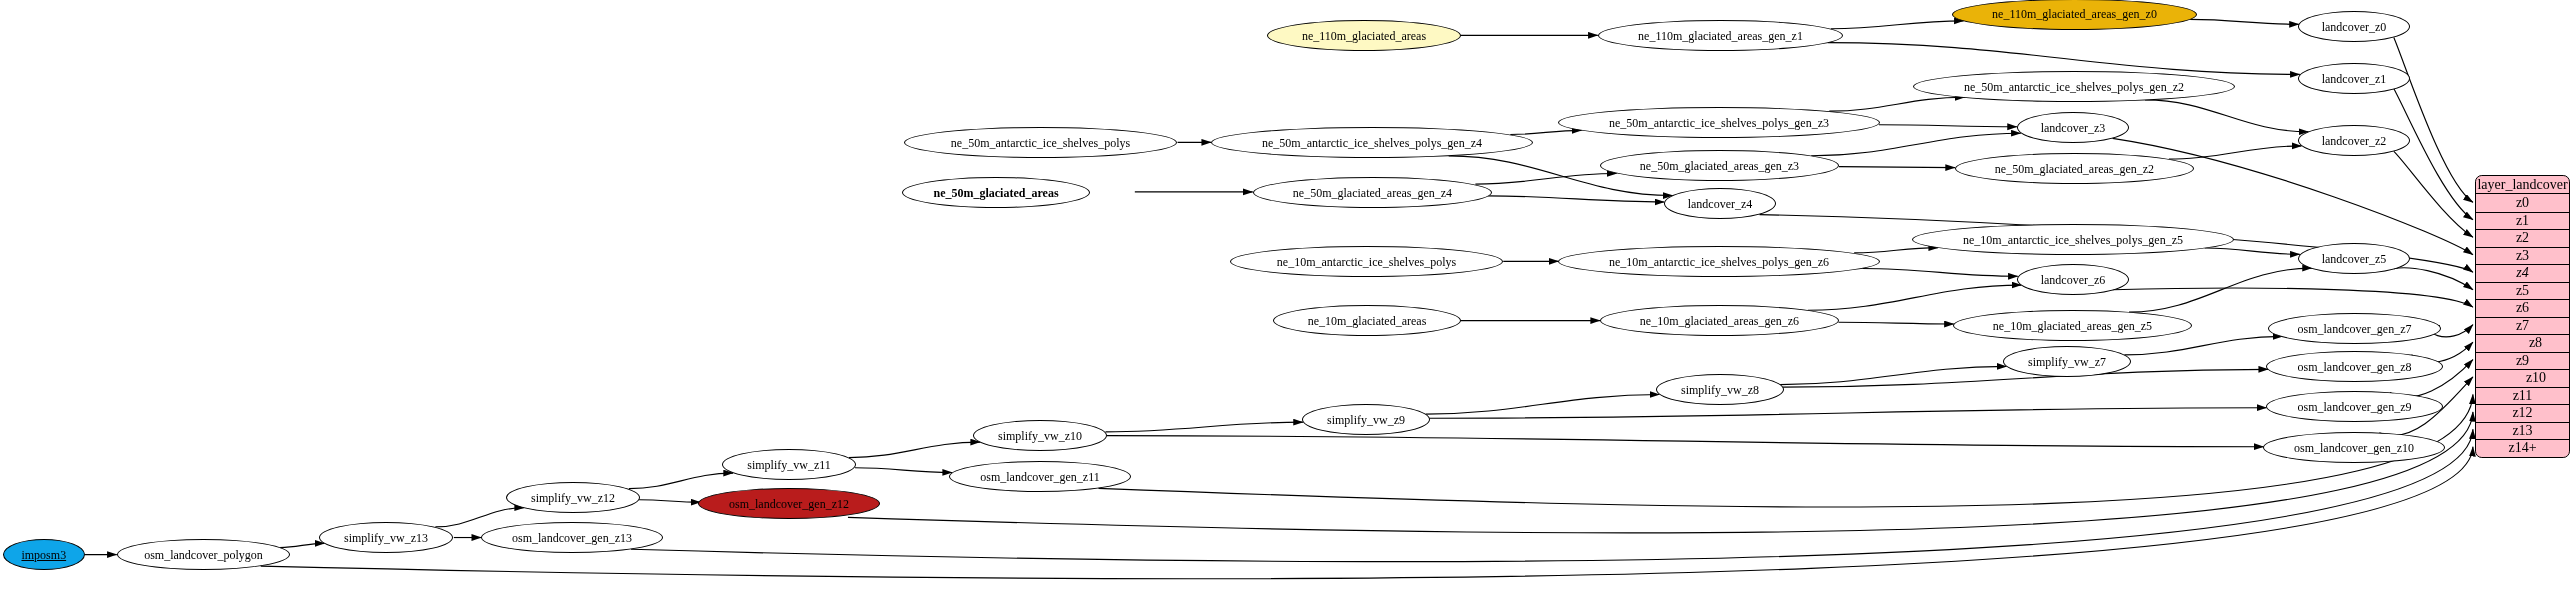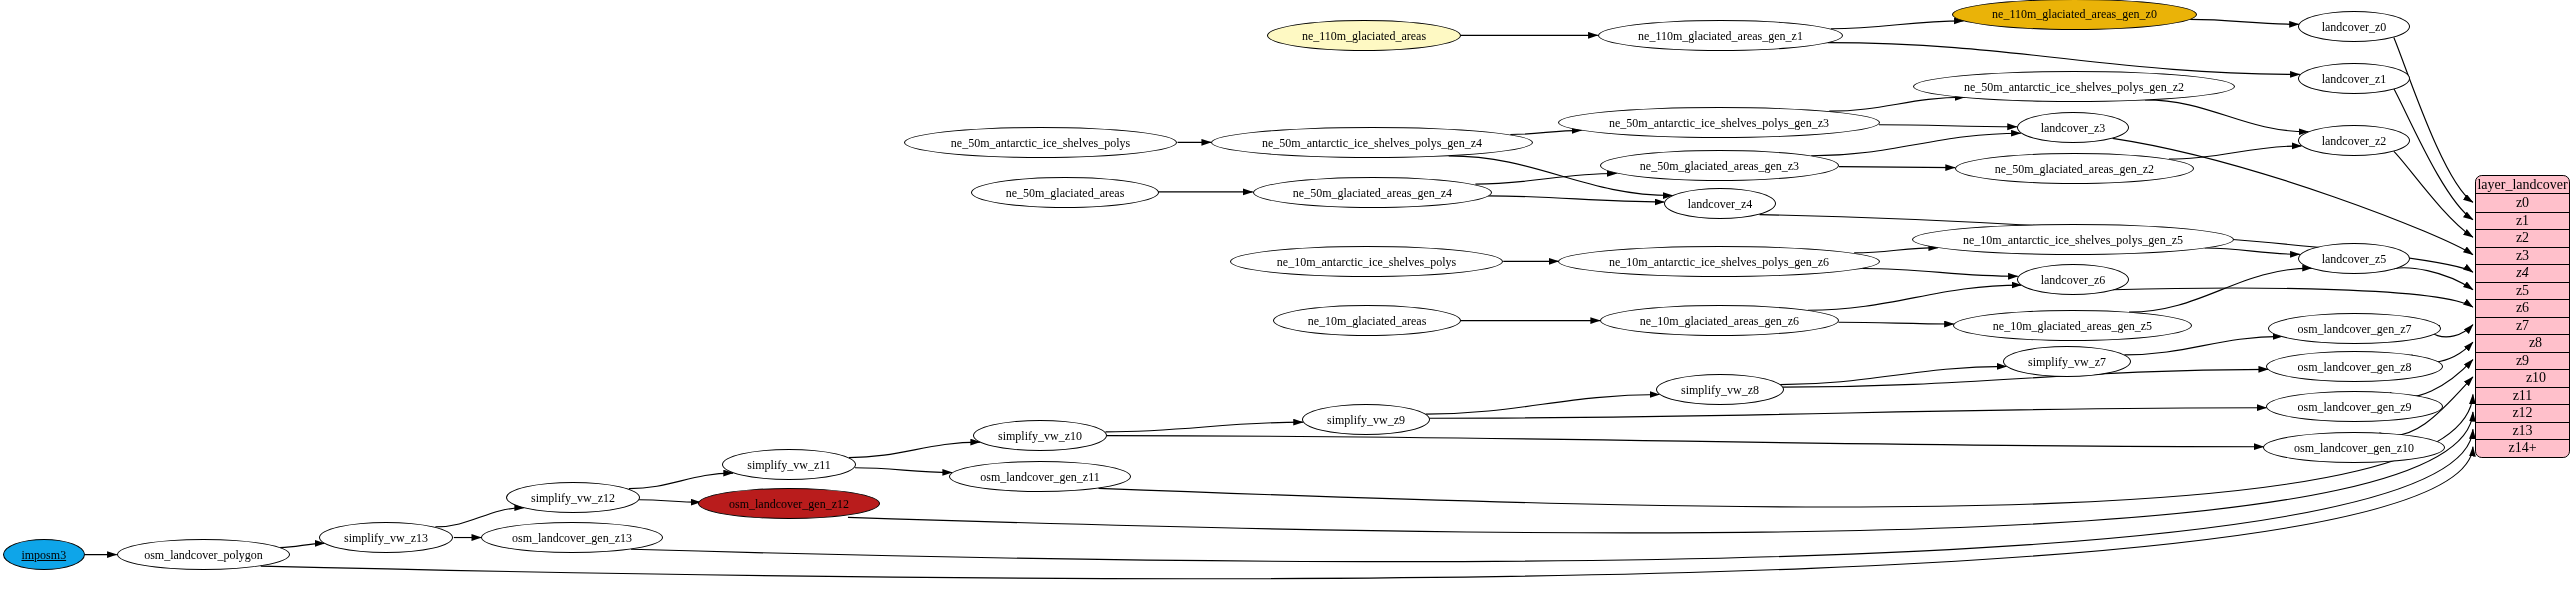--- a/index.html
+++ b/index.html
@@ -146,21 +146,21 @@
       <div class="node" style="left: 1598px; top: 20px; width: 245px; height: 31px; background: rgb(255, 255, 255); border-color: rgb(0, 0, 0);">ne_110m_glaciated_areas_gen_z1</div>
       <div class="node" style="left: 1952px; top: -1.1px; width: 245px; height: 31px; background: #eab308; border-color: rgb(0, 0, 0);">ne_110m_glaciated_areas_gen_z0</div>
       <div class="node" style="left: 2298px; top: 11.4px; width: 112px; height: 31px; background: rgb(255, 255, 255); border-color: rgb(0, 0, 0);">landcover_z0</div>
       <div class="node" style="left: 2298px; top: 63px; width: 112px; height: 31px; background: rgb(255, 255, 255); border-color: rgb(0, 0, 0);">landcover_z1</div>
       <div class="node" style="left: 904px; top: 127px; width: 273px; height: 31px; background: rgb(255, 255, 255); border-color: rgb(0, 0, 0);">ne_50m_antarctic_ice_shelves_polys</div>
       <div class="node" style="left: 1211px; top: 127px; width: 322px; height: 31px; background: rgb(255, 255, 255); border-color: rgb(0, 0, 0);">ne_50m_antarctic_ice_shelves_polys_gen_z4</div>
       <div class="node" style="left: 1558px; top: 107px; width: 322px; height: 31px; background: rgb(255, 255, 255); border-color: rgb(0, 0, 0);">ne_50m_antarctic_ice_shelves_polys_gen_z3</div>
       <div class="node" style="left: 1913px; top: 71px; width: 322px; height: 31px; background: rgb(255, 255, 255); border-color: rgb(0, 0, 0);">ne_50m_antarctic_ice_shelves_polys_gen_z2</div>
       <div class="node" style="left: 2017px; top: 112px; width: 112px; height: 31px; background: rgb(255, 255, 255); border-color: rgb(0, 0, 0);">landcover_z3</div>
       <div class="node" style="left: 2298px; top: 125px; width: 112px; height: 31px; background: rgb(255, 255, 255); border-color: rgb(0, 0, 0);">landcover_z2</div>
-      <div class="node" style="left: 971px; top: 177px; width: 188px; height: 31px; background: rgb(255, 255, 255); border-color: rgb(0, 0, 0);">ne_50m_glaciated_areas</div>
+      <div class="node" style="left: 902px; top: 177px; width: 188px; height: 31px; background: rgb(255, 255, 255); border-color: rgb(0, 0, 0); font-weight: bold;">ne_50m_glaciated_areas</div>
       <div class="node" style="left: 1253px; top: 177px; width: 239px; height: 31px; background: rgb(255, 255, 255); border-color: rgb(0, 0, 0);">ne_50m_glaciated_areas_gen_z4</div>
       <div class="node" style="left: 1600px; top: 150px; width: 239px; height: 31px; background: rgb(255, 255, 255); border-color: rgb(0, 0, 0);">ne_50m_glaciated_areas_gen_z3</div>
       <div class="node" style="left: 1955px; top: 153px; width: 239px; height: 31px; background: rgb(255, 255, 255); border-color: rgb(0, 0, 0);">ne_50m_glaciated_areas_gen_z2</div>
       <div class="node" style="left: 1664px; top: 188px; width: 112px; height: 31px; background: rgb(255, 255, 255); border-color: rgb(0, 0, 0);">landcover_z4</div>
       <div class="node" style="left: 1230px; top: 246px; width: 273px; height: 31px; background: rgb(255, 255, 255); border-color: rgb(0, 0, 0);">ne_10m_antarctic_ice_shelves_polys</div>
       <div class="node" style="left: 1558px; top: 246px; width: 322px; height: 31px; background: rgb(255, 255, 255); border-color: rgb(0, 0, 0);">ne_10m_antarctic_ice_shelves_polys_gen_z6</div>
       <div class="node" style="left: 1912px; top: 224px; width: 322px; height: 31px; background: rgb(255, 255, 255); border-color: rgb(0, 0, 0);">ne_10m_antarctic_ice_shelves_polys_gen_z5</div>
       <div class="node" style="left: 2017px; top: 264px; width: 112px; height: 31px; background: rgb(255, 255, 255); border-color: rgb(0, 0, 0);">landcover_z6</div>
       <div class="node" style="left: 2298px; top: 243px; width: 112px; height: 31px; background: rgb(255, 255, 255); border-color: rgb(0, 0, 0);">landcover_z5</div>
       <div class="node" style="left: 1273px; top: 305px; width: 188px; height: 31px; background: rgb(255, 255, 255); border-color: rgb(0, 0, 0);">ne_10m_glaciated_areas</div>

